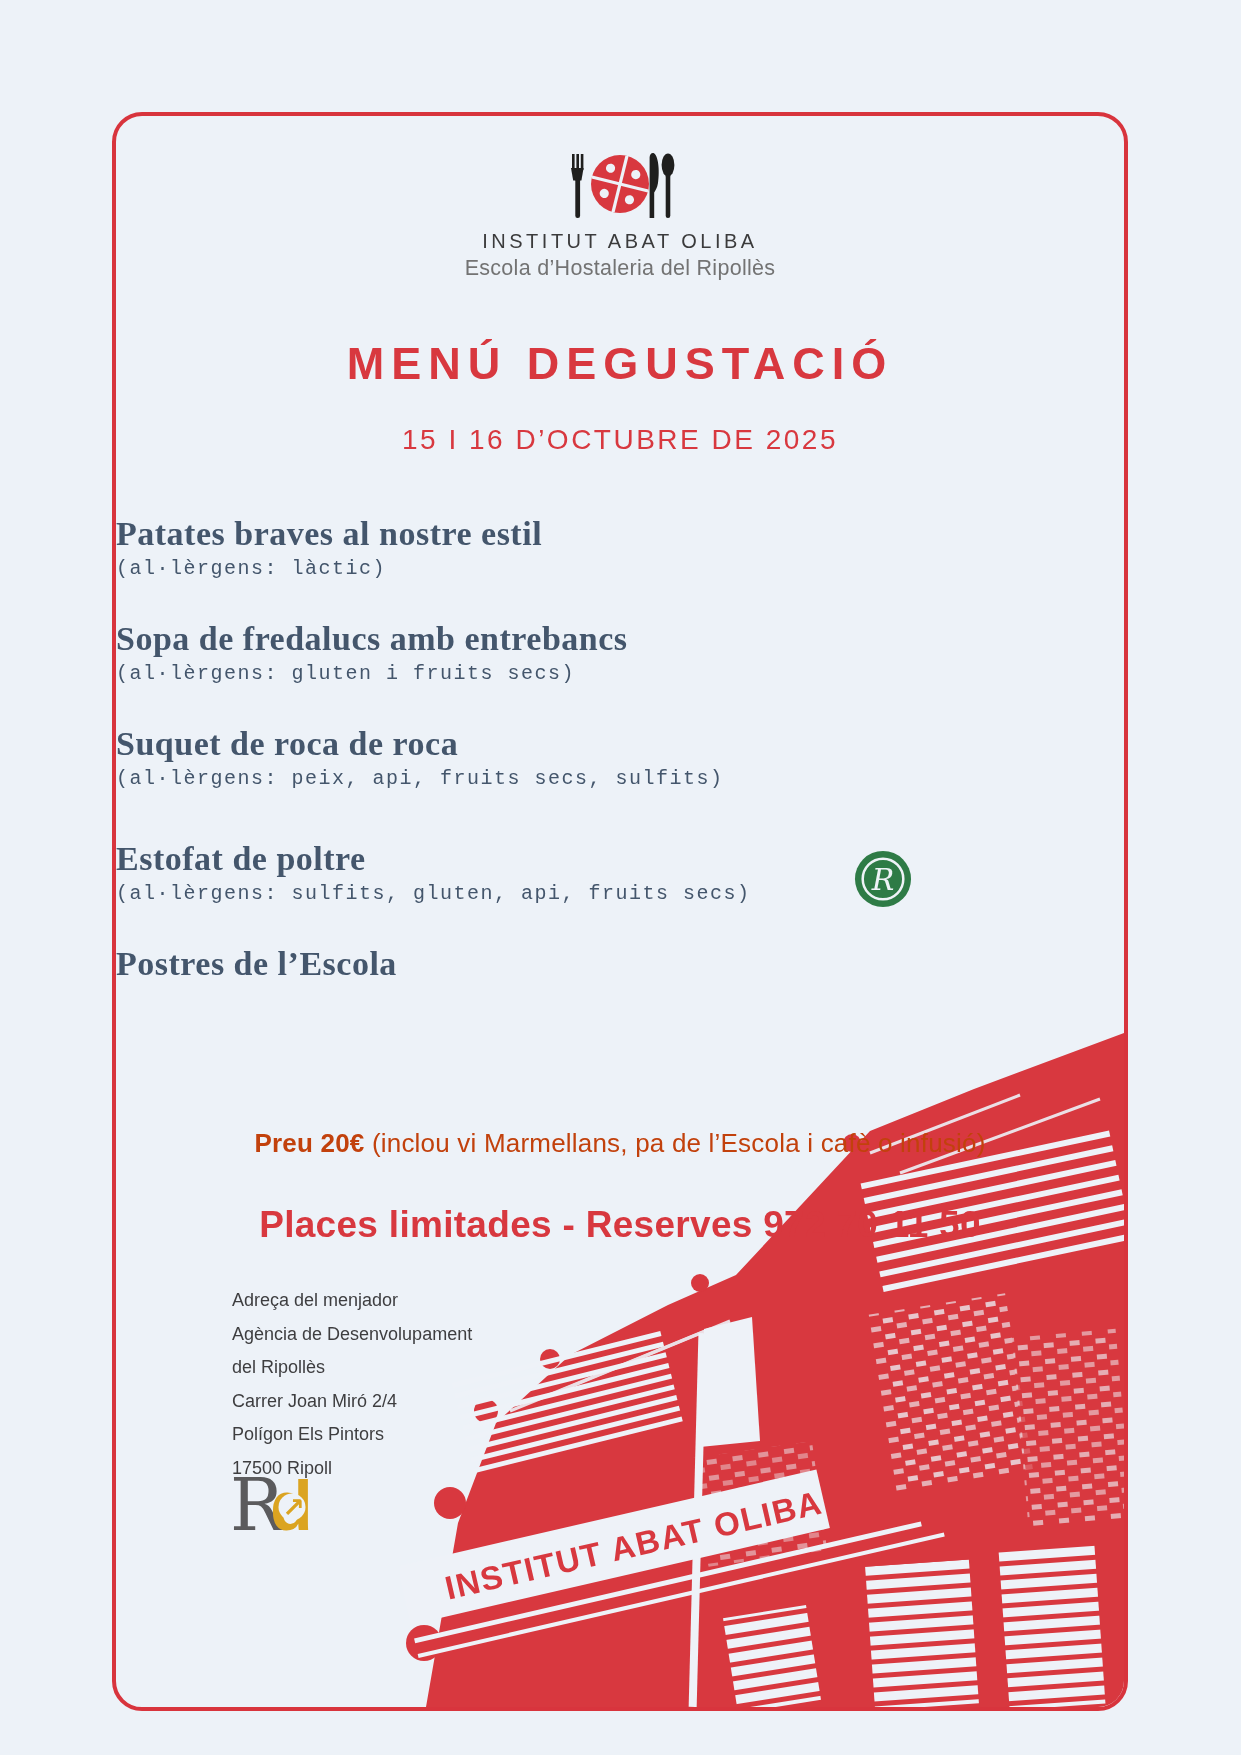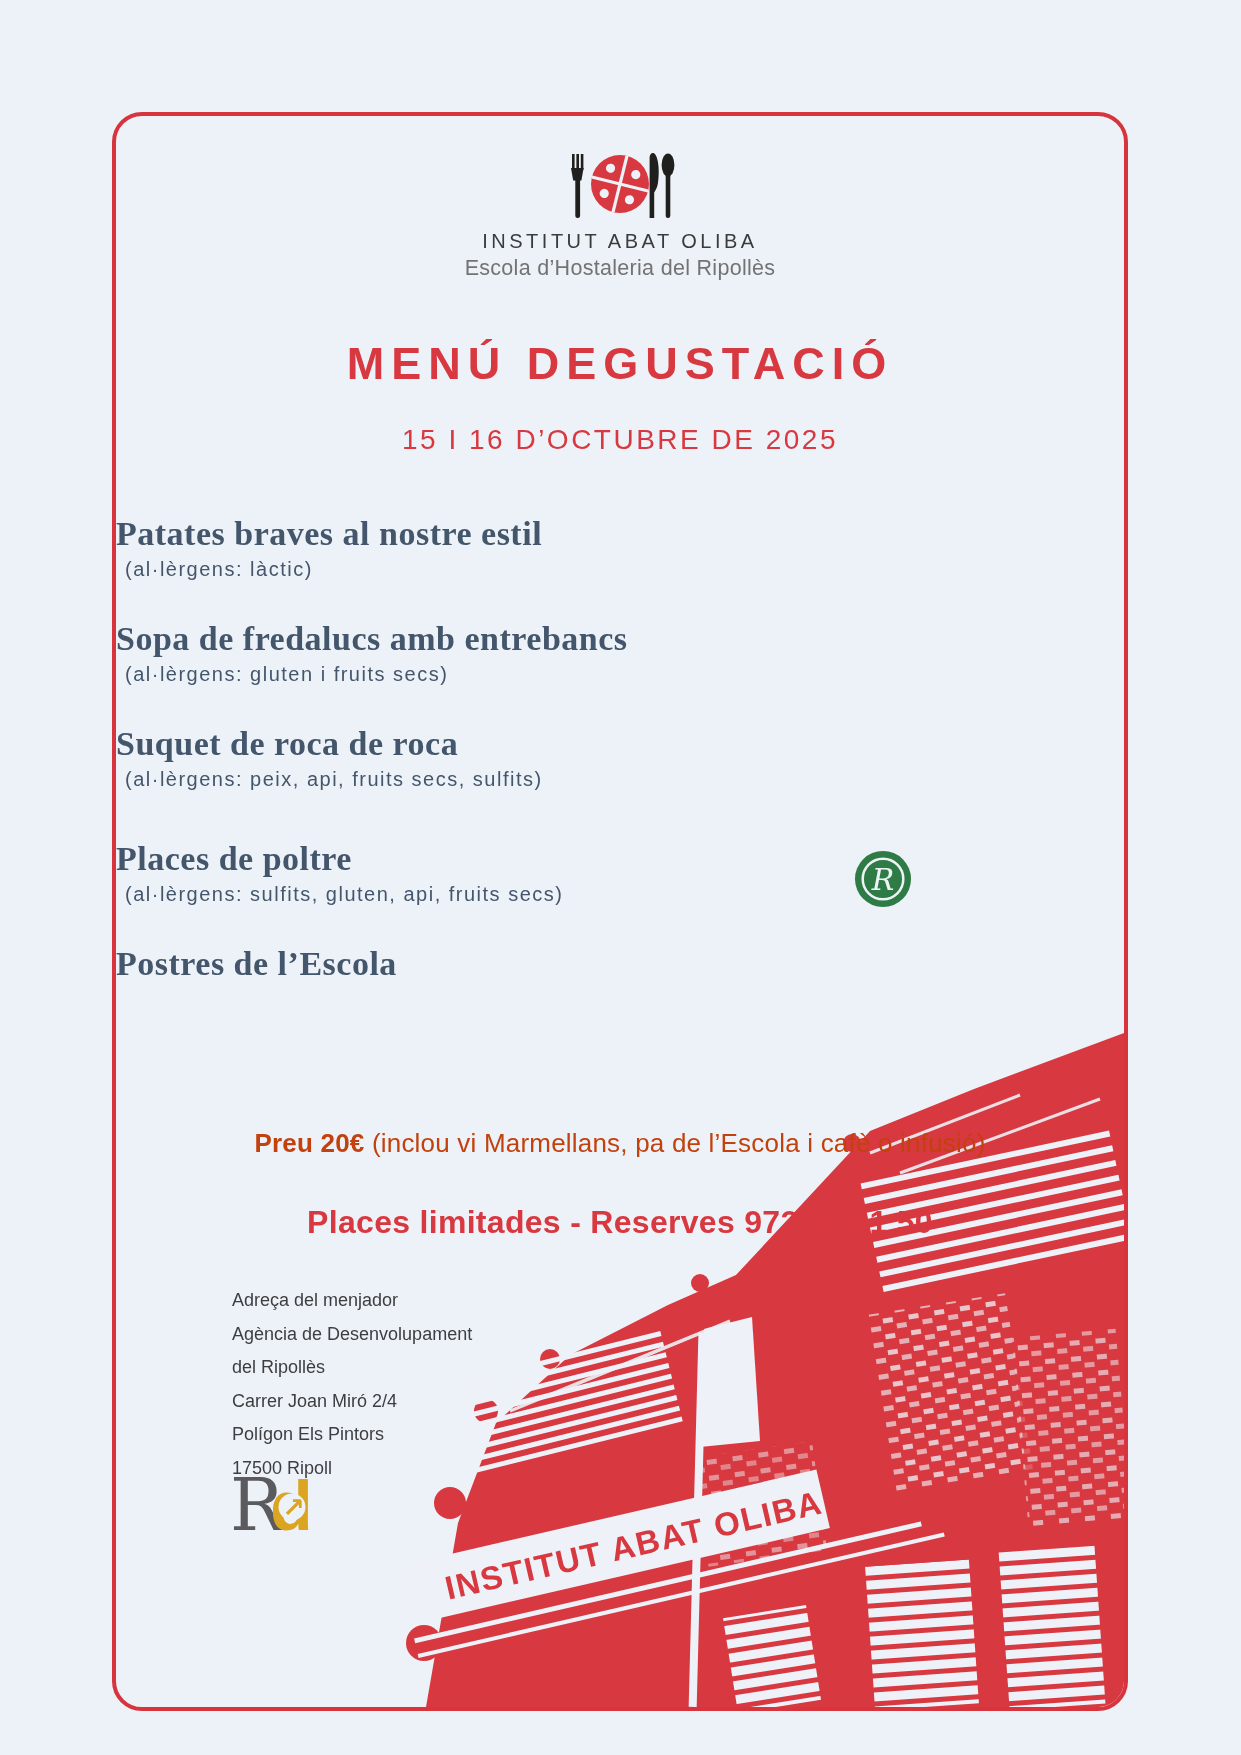--- a/index.html
+++ b/index.html
@@ -29,29 +29,28 @@
   }
   .poster-date{
     top:308px;font-size:28px;font-weight:400;letter-spacing:2.5px;color:#d8383f;
   }
   .menu-item{left:0;width:100%;color:#44566c;}
   .menu-item .dish{
     font-family:"Liberation Serif",serif;font-weight:700;font-size:34px;line-height:40px;
     letter-spacing:0.5px;
   }
   .menu-item .allergens{
-    font-family:Liberation Sans, sans-serif;font-size:20px;line-height:24px;margin-top:3px;
+    font-family:Liberation Mono, monospace;font-size:20px;line-height:24px;margin-top:3px;
     letter-spacing:1.5px;
-    padding-left:9px;
   }
   .item-0{top:398px;} .item-1{top:503px;} .item-2{top:608px;} .item-3{top:723px;} .item-4{top:828px;}
   .badge{left:738px;top:734px;width:58px;height:58px;}
   .price-line{top:1012px;font-size:26px;color:#c2410c;letter-spacing:0.2px;}
   .price-line .price-bold{font-weight:700;}
-  .reservation{top:1088px;font-size:32px;font-weight:700;color:#d8383f;letter-spacing:0.3px;}
+  .reservation{top:1088px;font-size:37px;font-weight:700;color:#d8383f;letter-spacing:0.3px;}
   .address{
     left:116px;top:1168px;font-size:18px;line-height:33.5px;color:#3e3e40;font-weight:400;
   }
   .rd-logo{left:112px;top:1342px;}
   .building{right:0;bottom:0;}
 </style>
 </head>
 <body>
 
 <div class="card">
@@ -174,21 +173,21 @@
   </div>
   <div class="abs menu-item item-1">
     <div class="dish">Sopa de fredalucs amb entrebancs</div>
     <div class="allergens">(al·lèrgens: gluten i fruits secs)</div>
   </div>
   <div class="abs menu-item item-2">
     <div class="dish">Suquet de roca de roca</div>
     <div class="allergens">(al·lèrgens: peix, api, fruits secs, sulfits)</div>
   </div>
   <div class="abs menu-item item-3">
-    <div class="dish">Places de poltre</div>
+    <div class="dish">Estofat de poltre</div>
     <div class="allergens">(al·lèrgens: sulfits, gluten, api, fruits secs)</div>
   </div>
   <div class="abs menu-item item-4">
     <div class="dish">Postres de l’Escola</div>
     <div class="allergens"></div>
   </div>
 
   <svg class="abs badge" width="58" height="58" viewBox="0 0 60 60">
     <circle cx="30" cy="30" r="29" fill="#2e7b46"></circle>
     <circle cx="30" cy="30" r="21" fill="none" stroke="#eef3f7" stroke-width="2.6"></circle>

